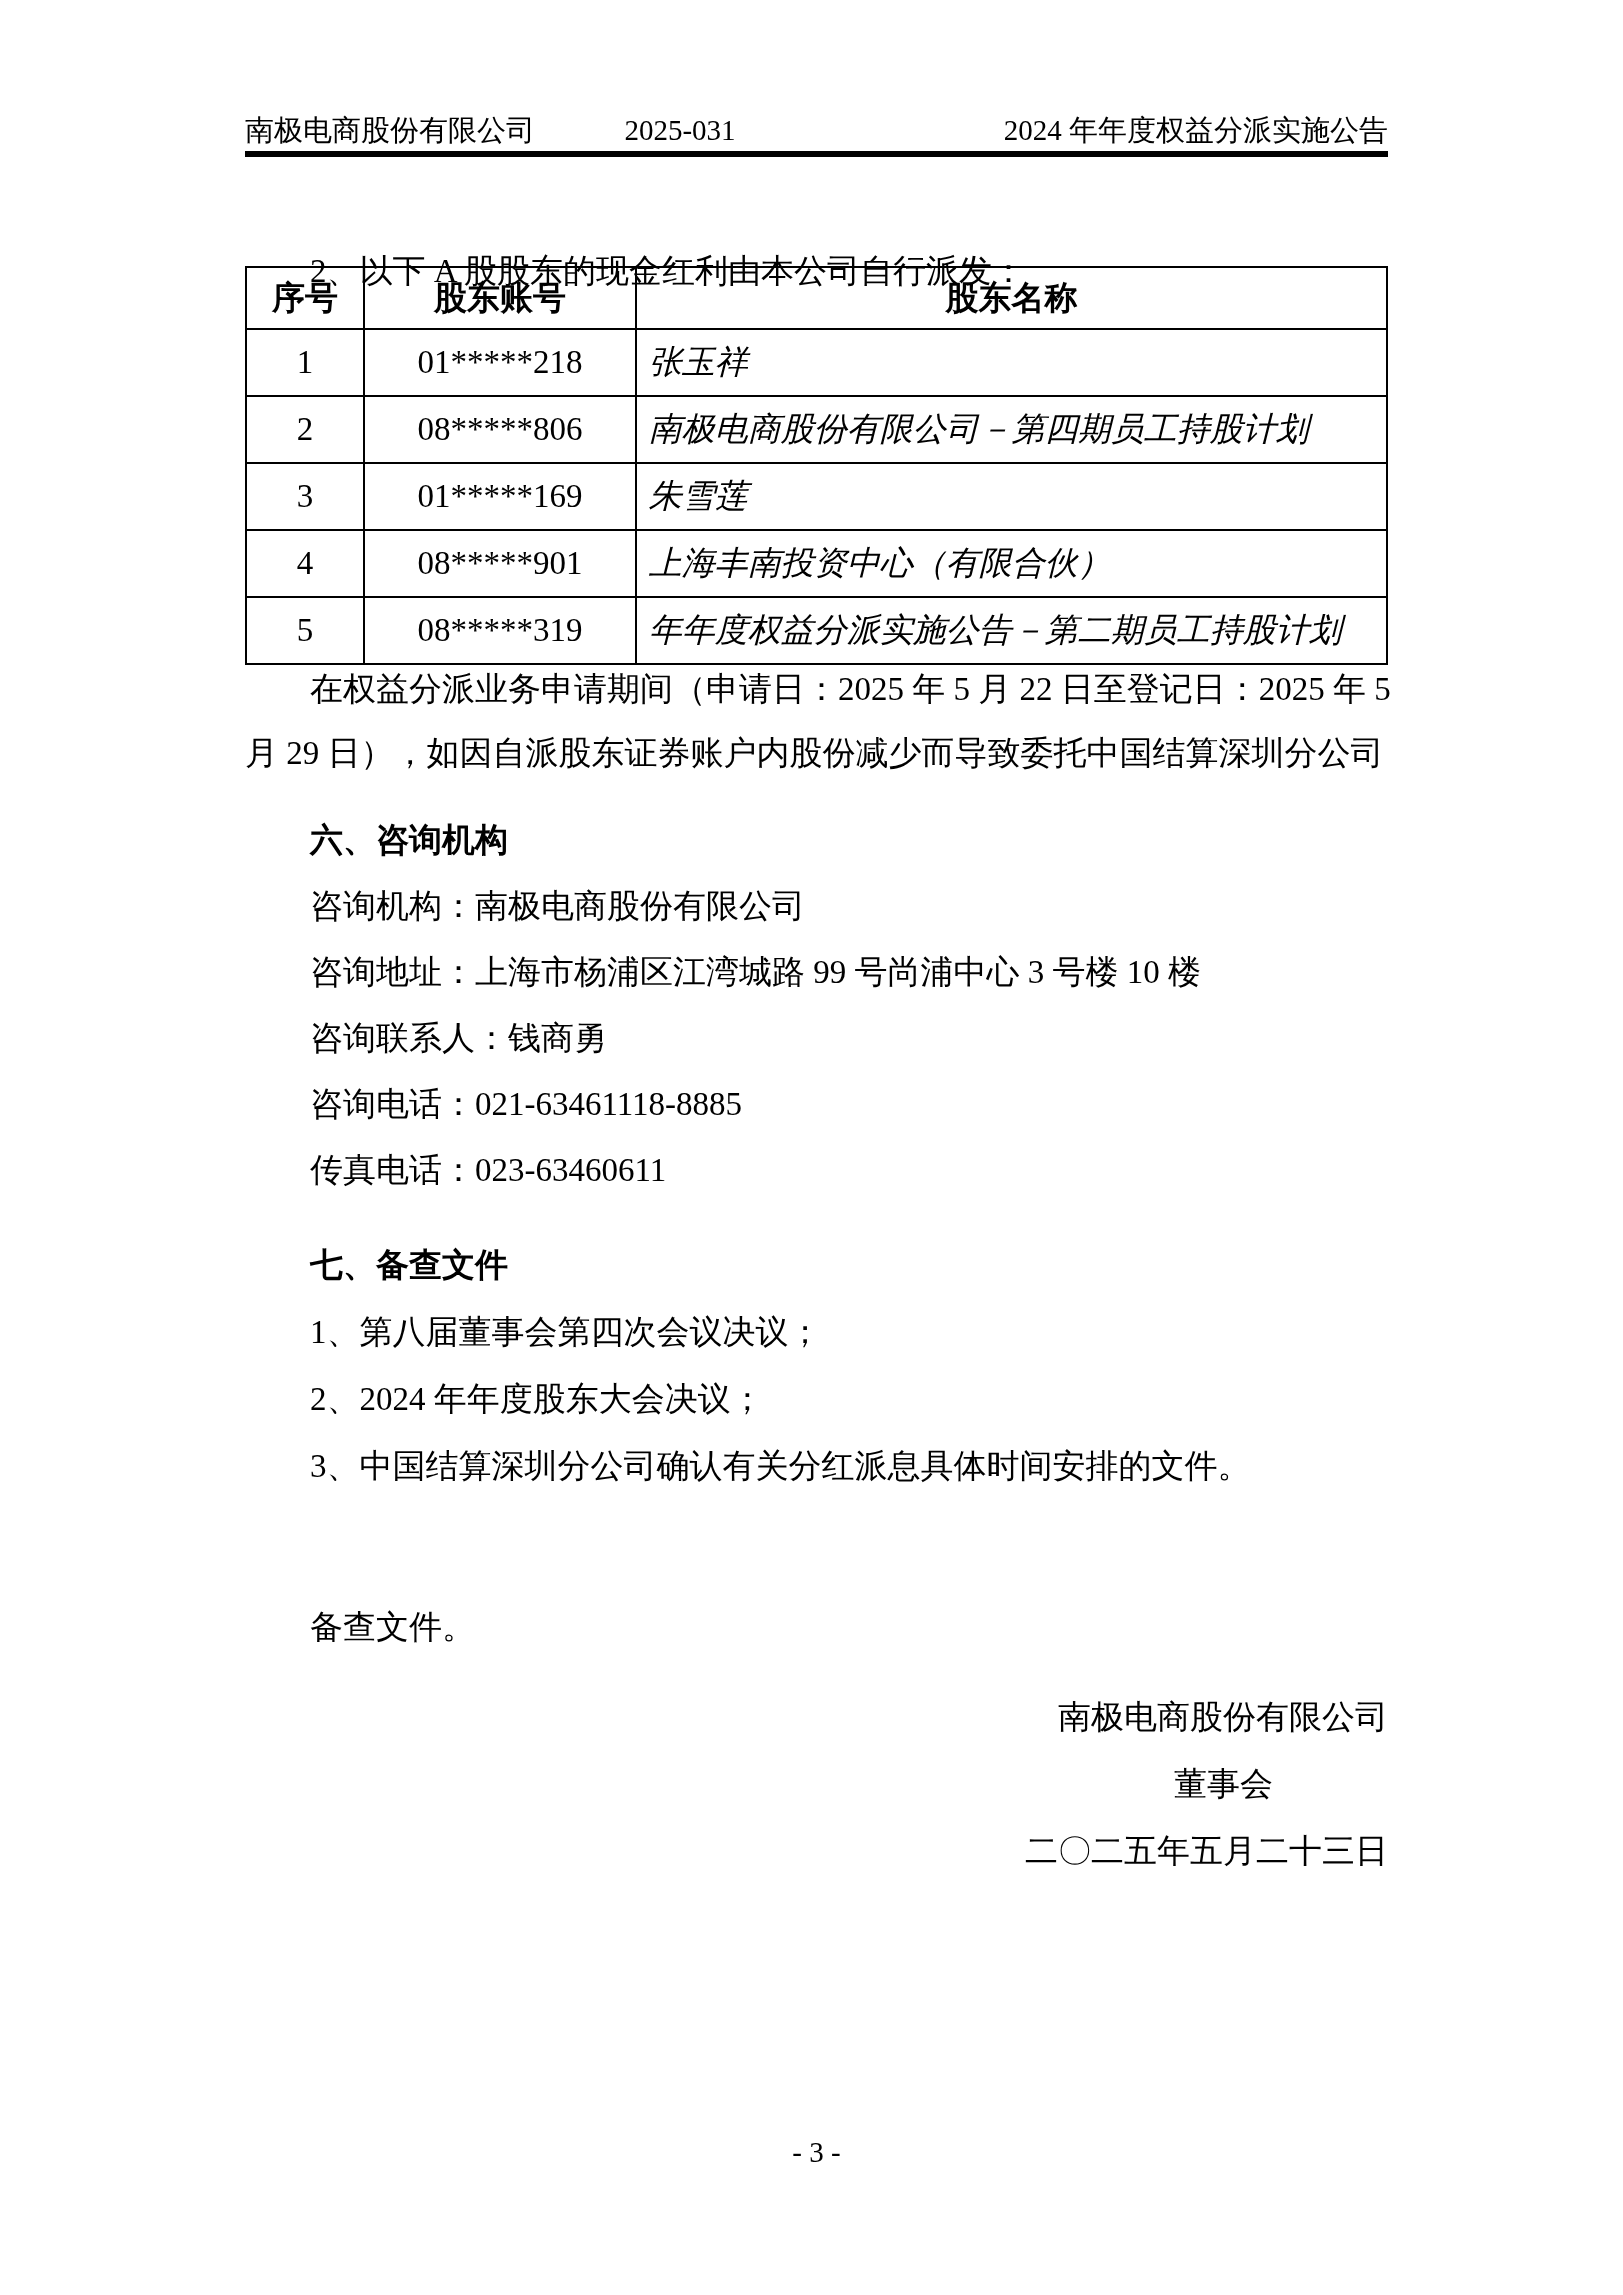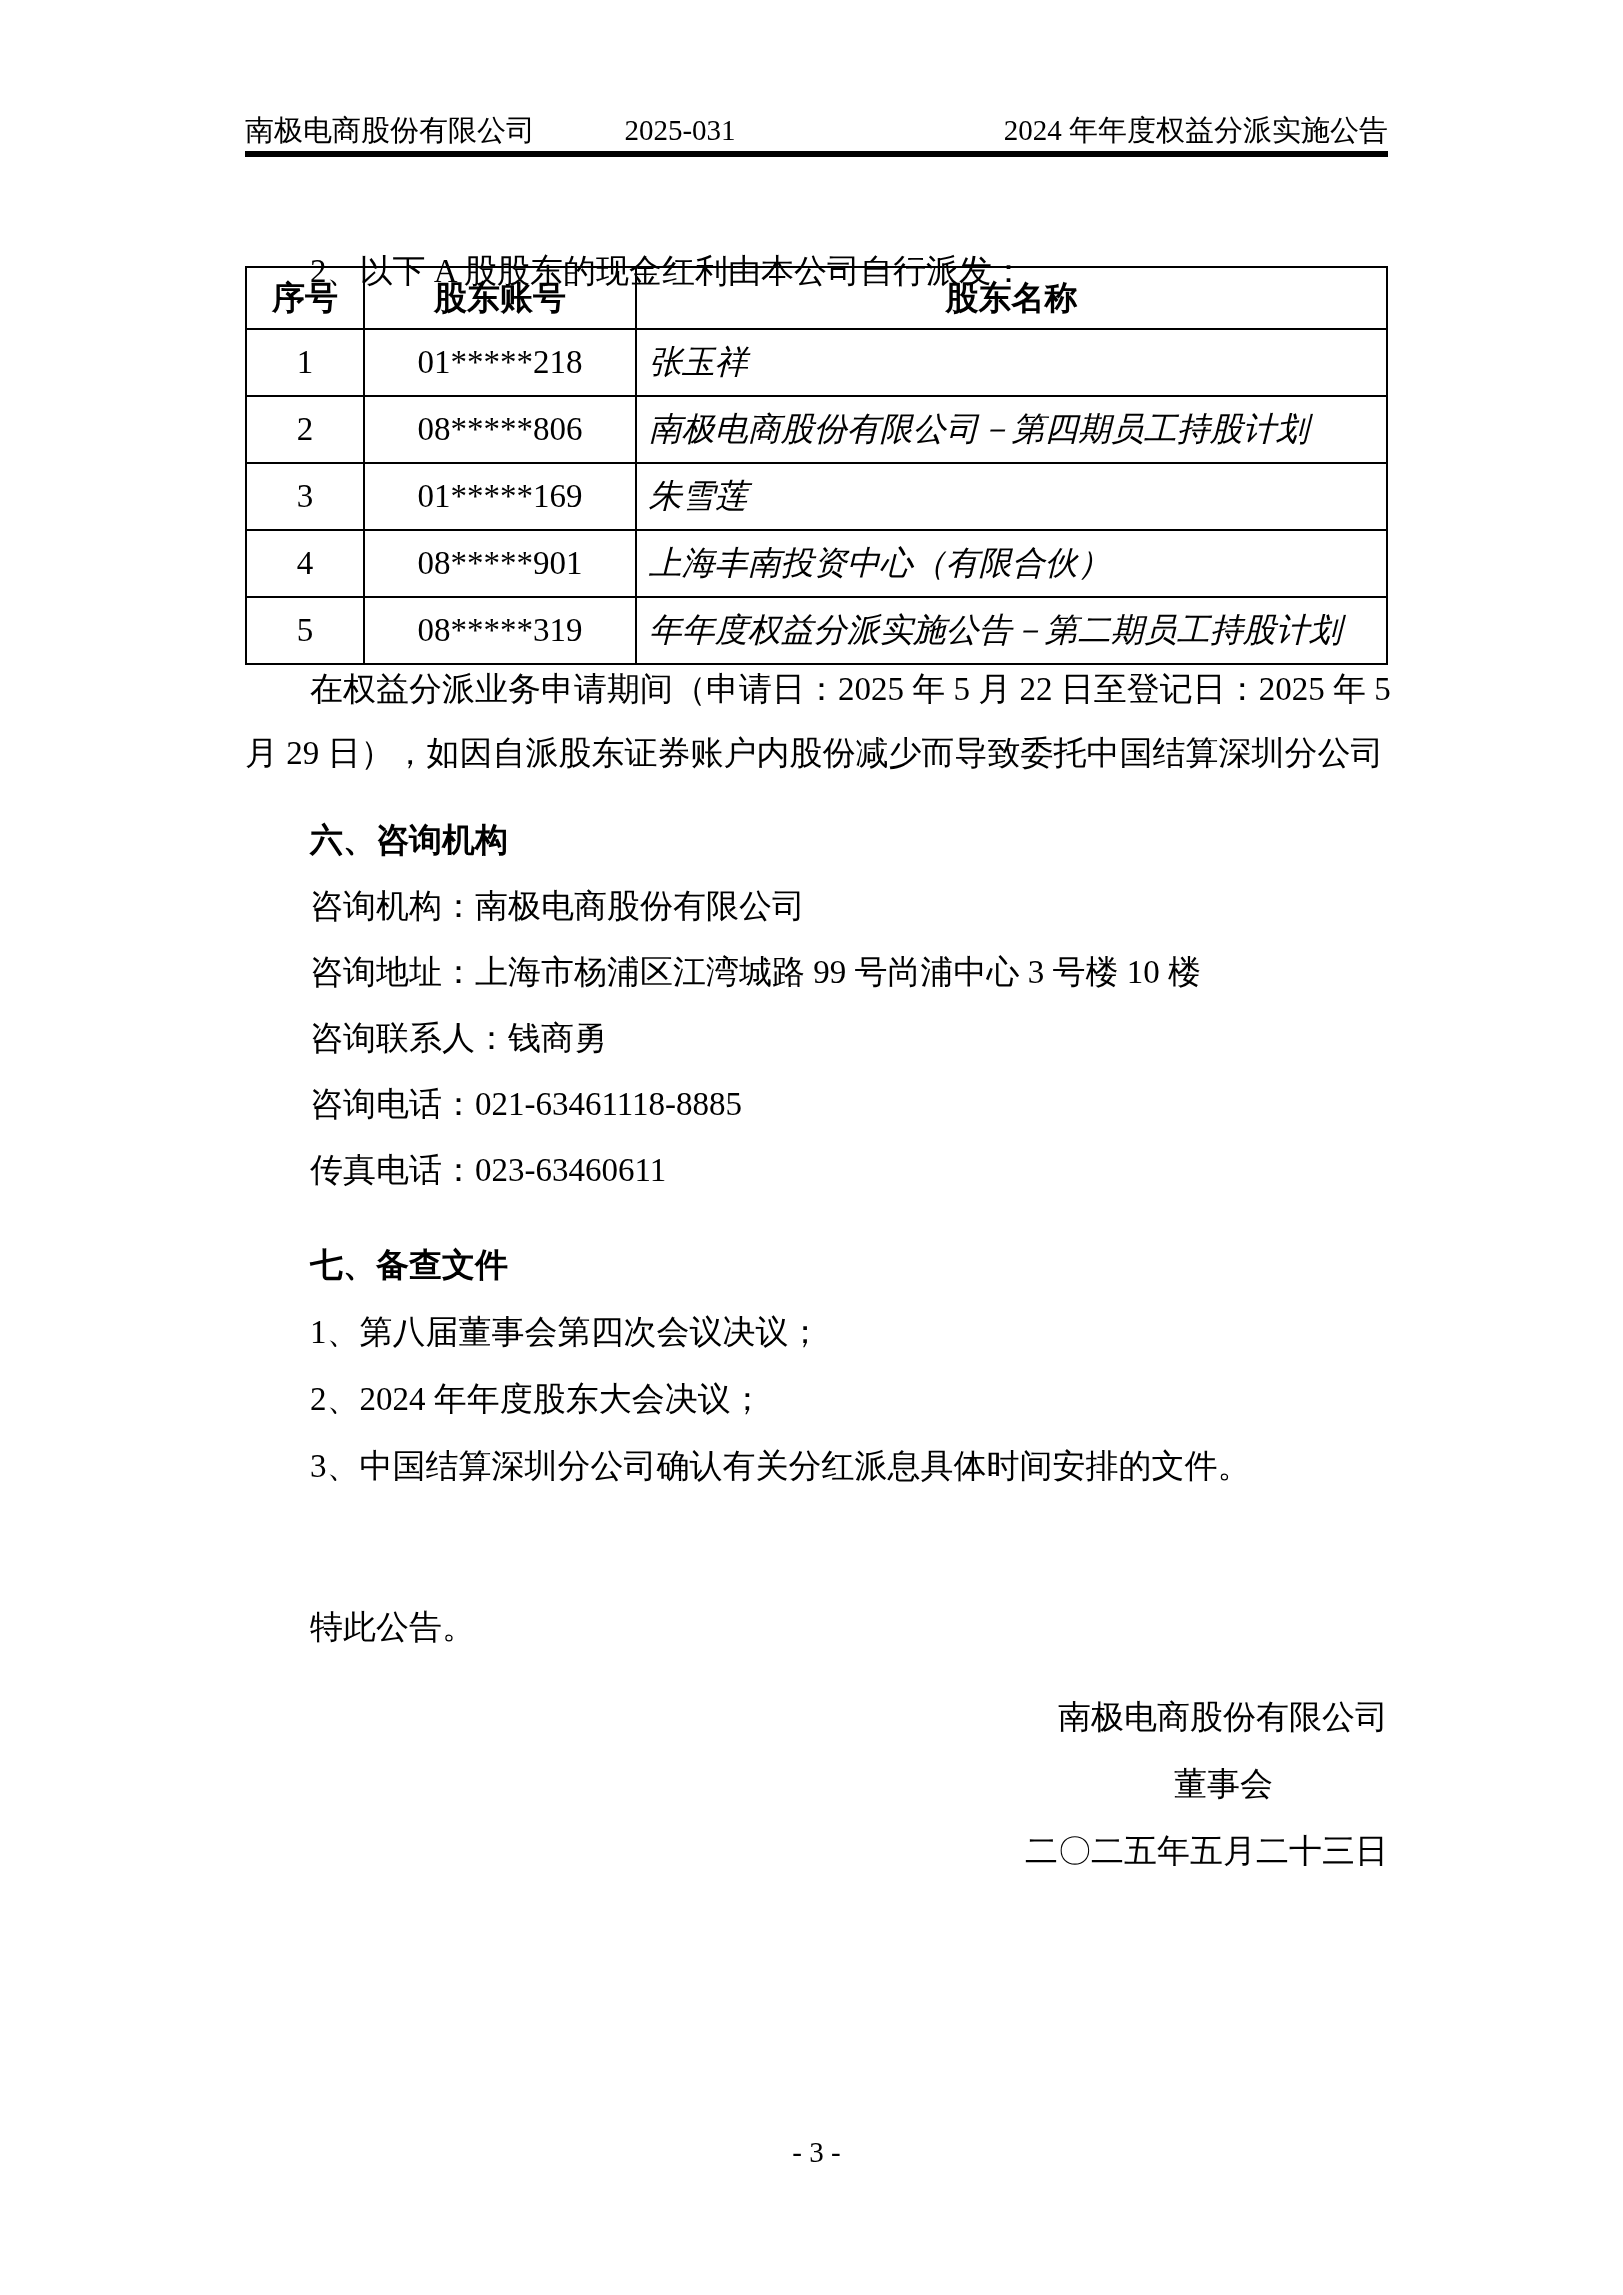--- a/index.html
+++ b/index.html
@@ -156,21 +156,21 @@
     <div>传真电话：023-63460611</div>
   </div>
 
   <div class="section7 content-x">
     <div class="sec-heading">七、备查文件</div>
     <div>1、第八届董事会第四次会议决议；</div>
     <div>2、2024 年年度股东大会决议；</div>
     <div>3、中国结算深圳分公司确认有关分红派息具体时间安排的文件。</div>
   </div>
 
-  <p class="line indent closing content-x">特此公告。</p>
+  <p class="line indent closing content-x">备查文件。</p>
 
   <div class="signature content-x">
     <div>南极电商股份有限公司</div>
     <div class="sig-board">董事会</div>
     <div>二〇二五年五月二十三日</div>
   </div>
 
   <footer class="page-footer content-x">- 3 -</footer>
 
 </div>

